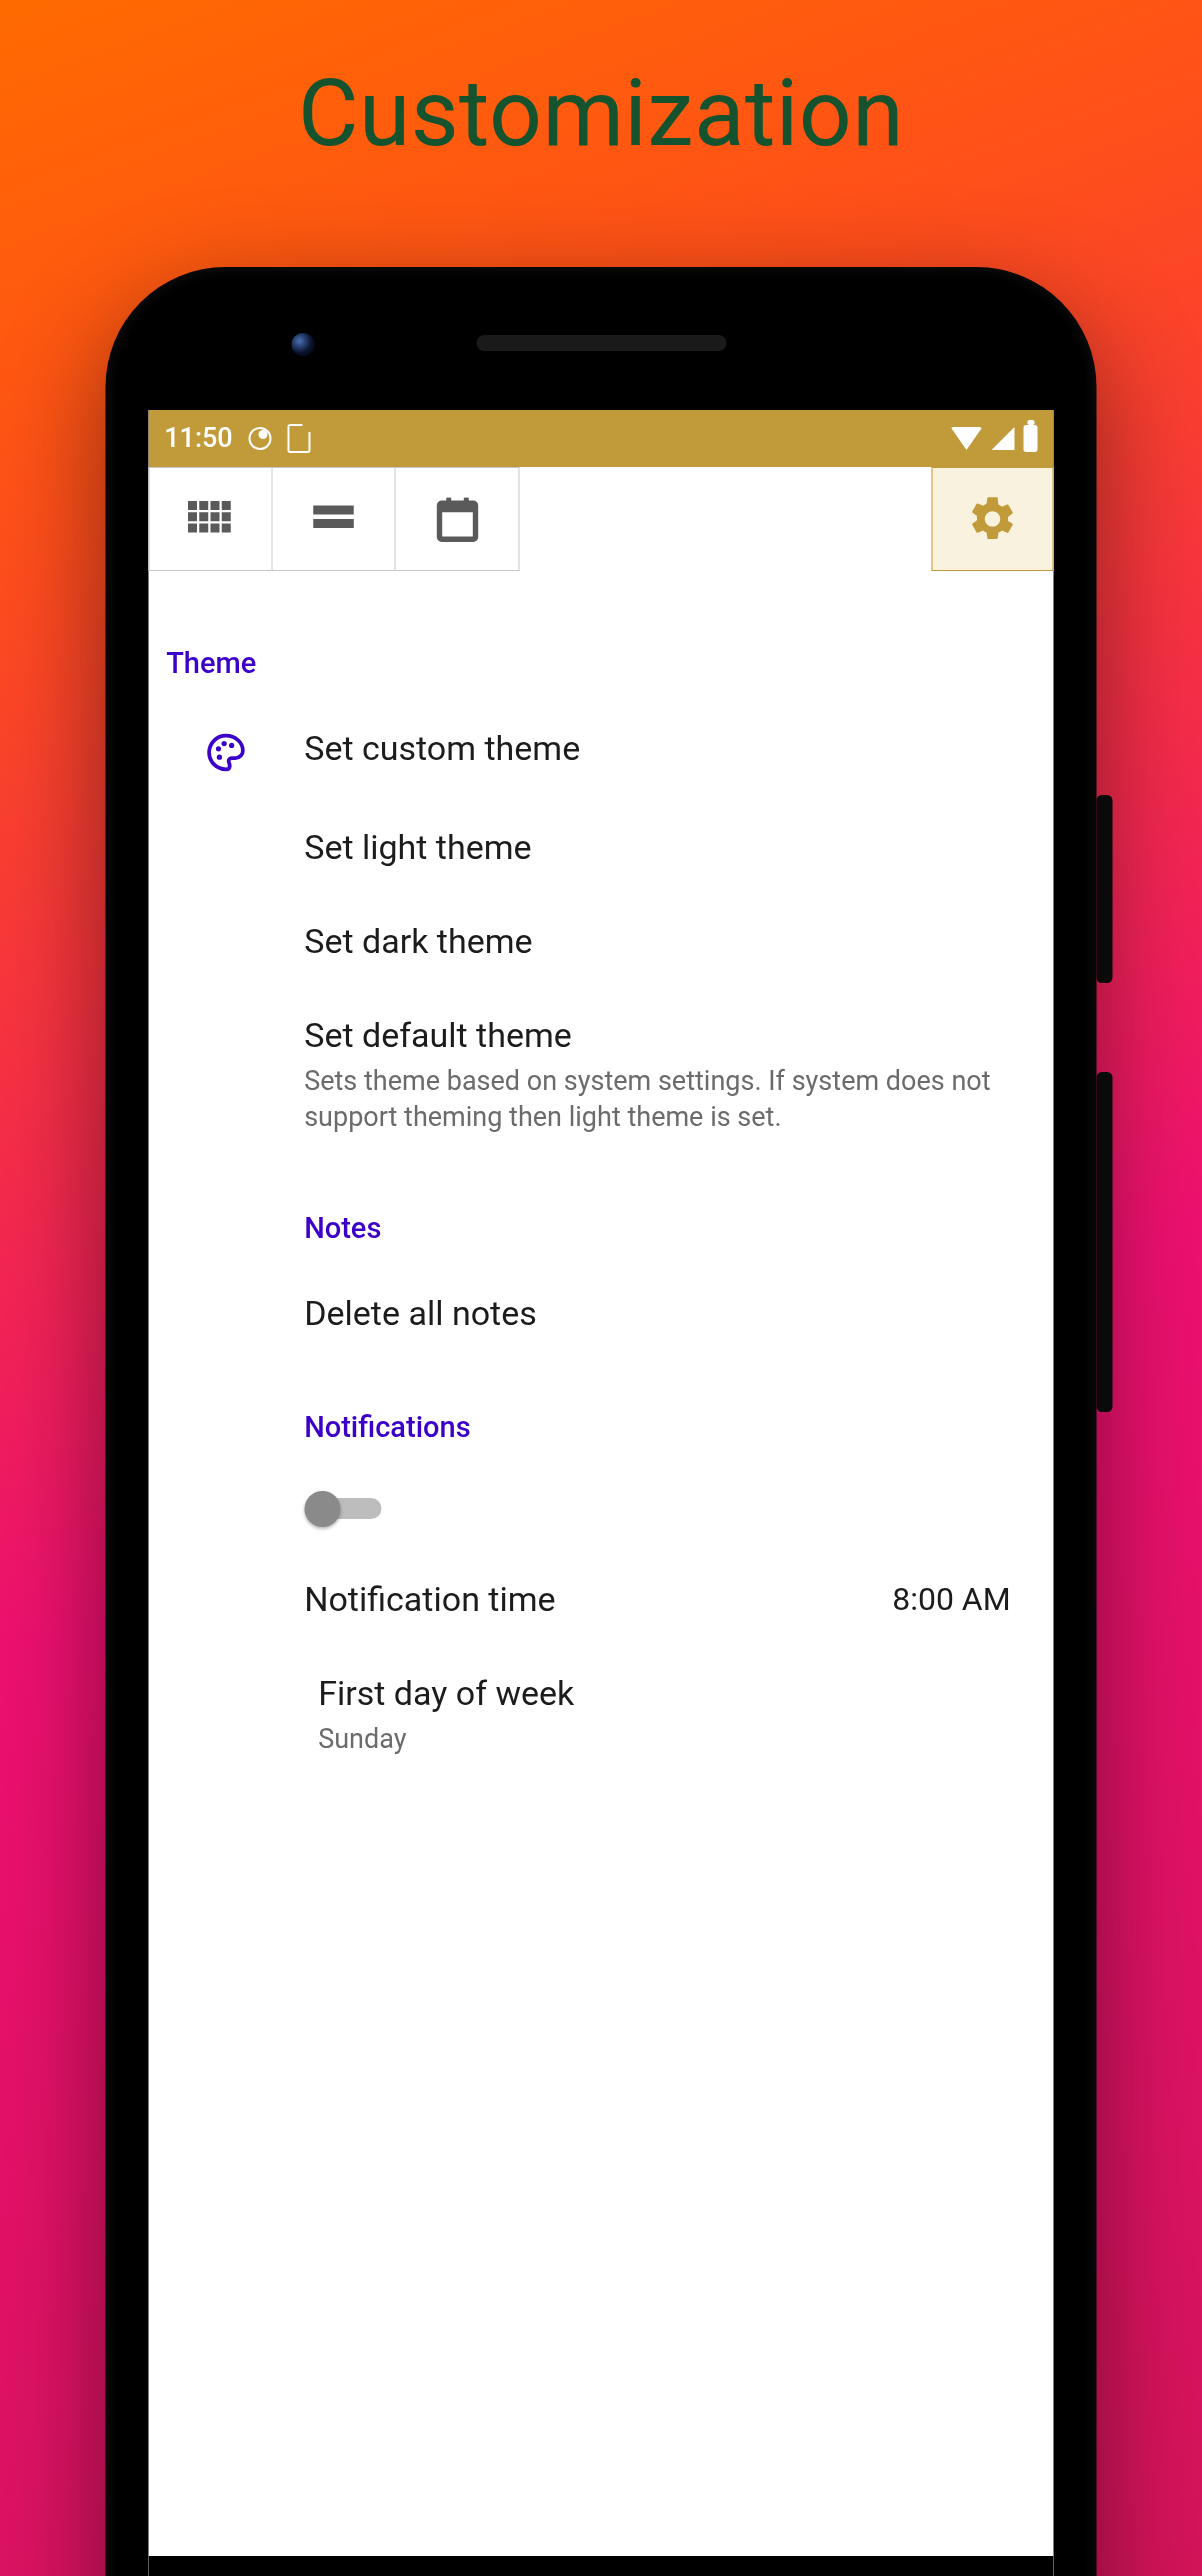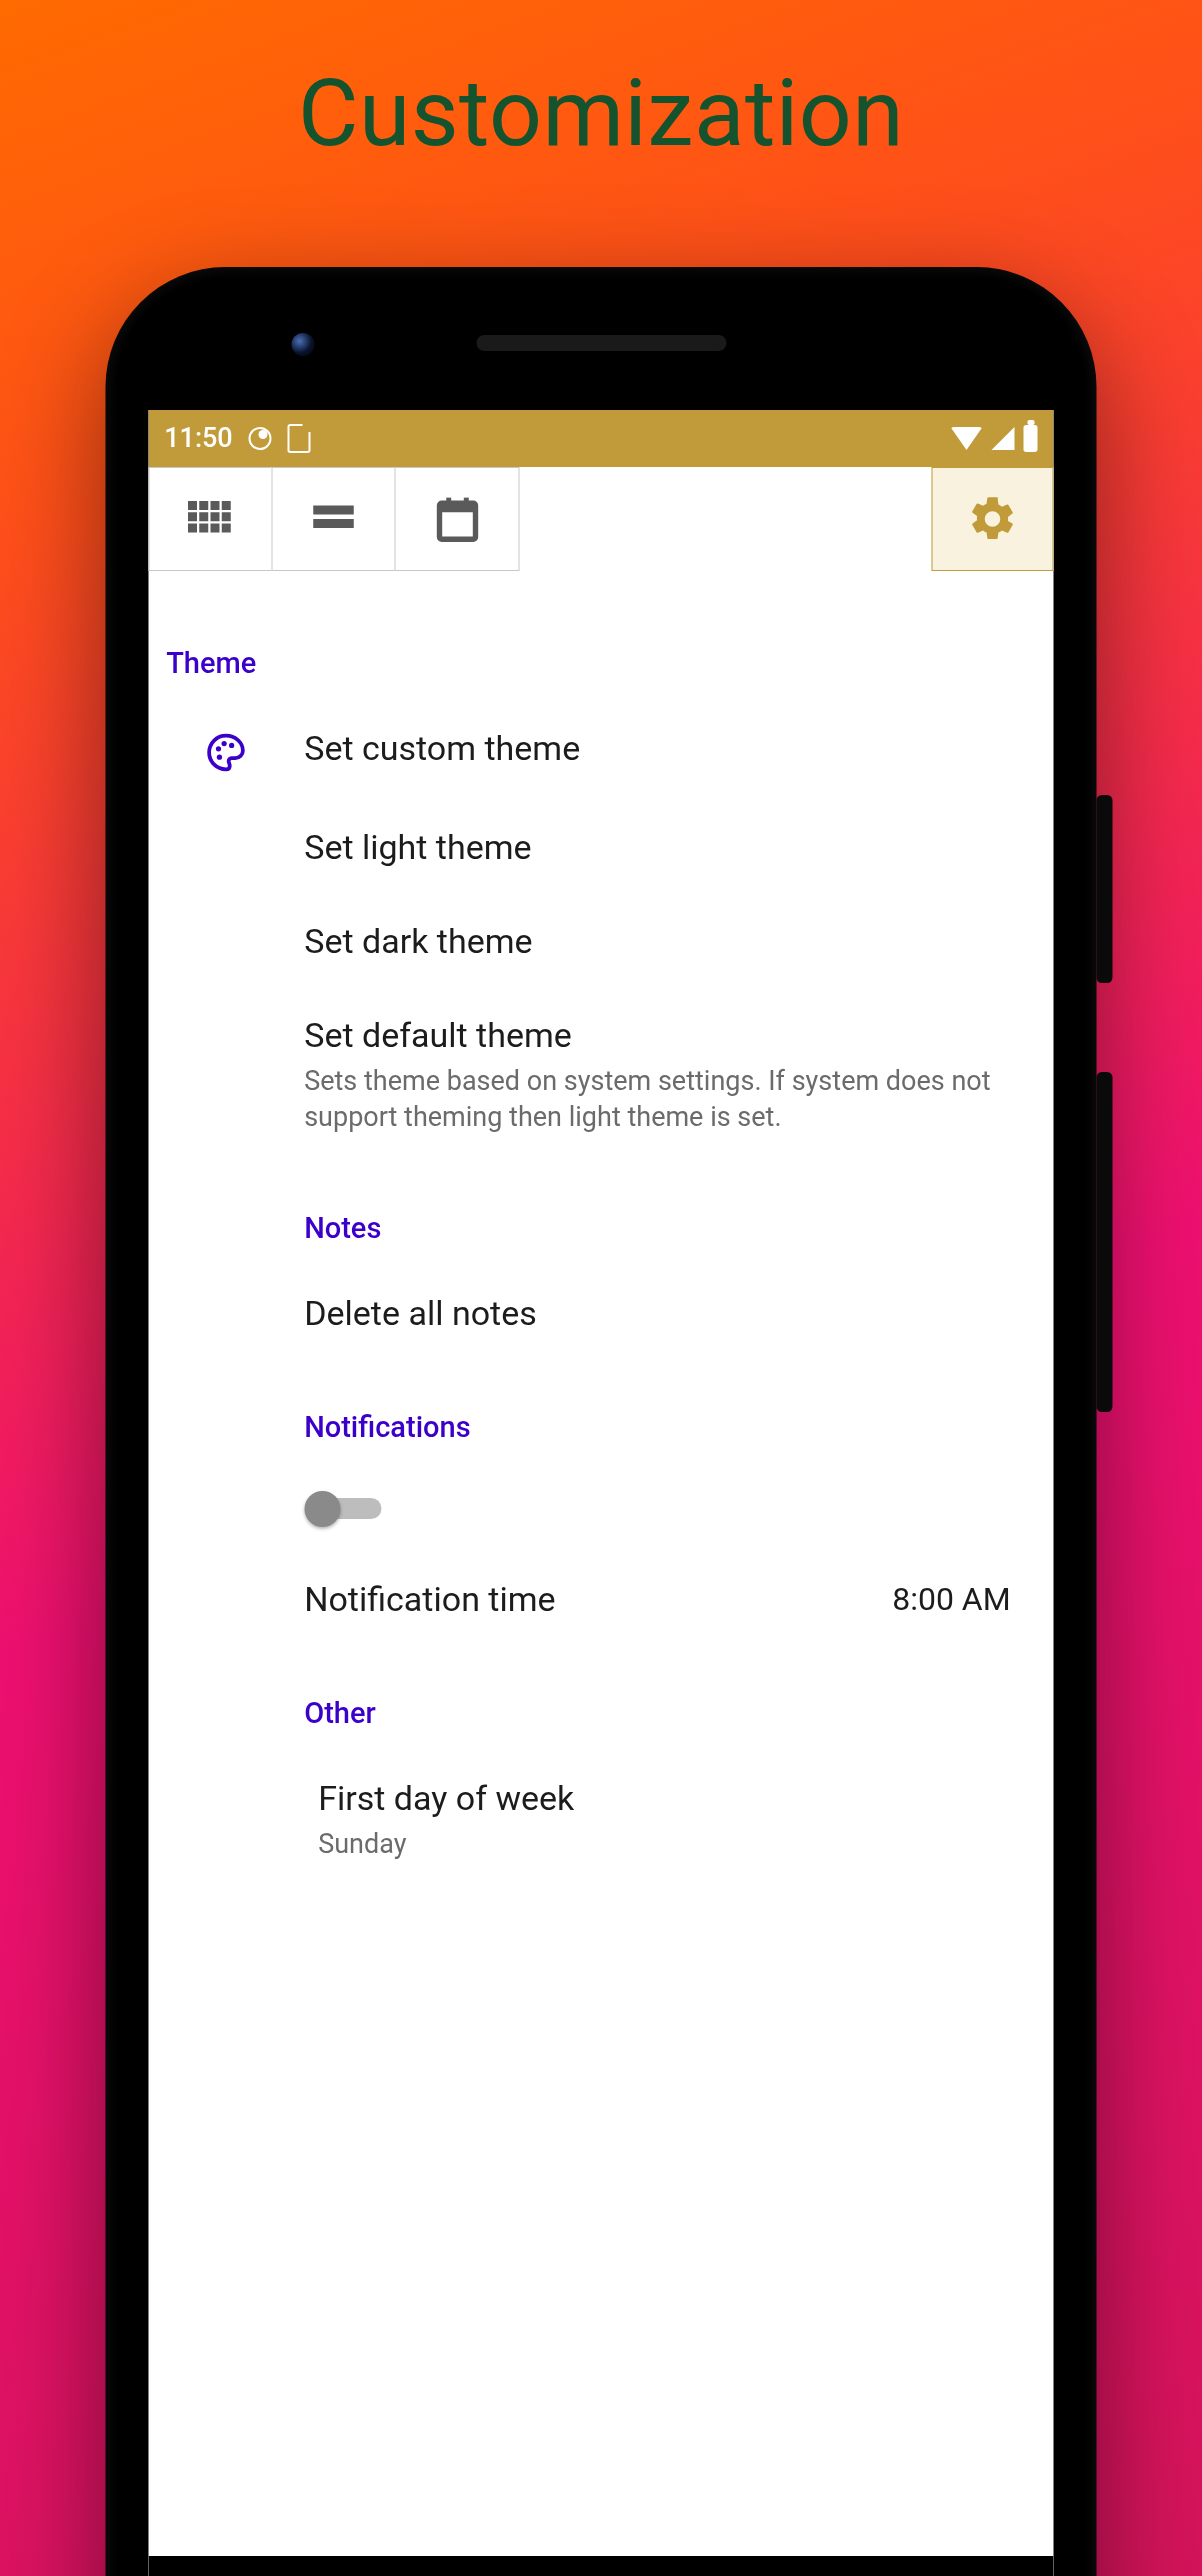--- a/index.html
+++ b/index.html
@@ -309,21 +309,20 @@
         <div class="row" style="align-items:center;">
           <div class="icon-slot"></div>
           <div class="content">
             <div class="title">Notification time</div>
           </div>
           <div class="trailing">
             <div class="value">8:00 AM</div>
           </div>
         </div>
 
-        <div class="section-header">Other</div>
 
         <div class="row" style="padding-bottom:0;gap:14px;">
           <div class="icon-slot"></div>
           <div class="content">
             <div class="title">First day of week</div>
             <div class="subtitle">Sunday</div>
           </div>
         </div>
 
       </div>

